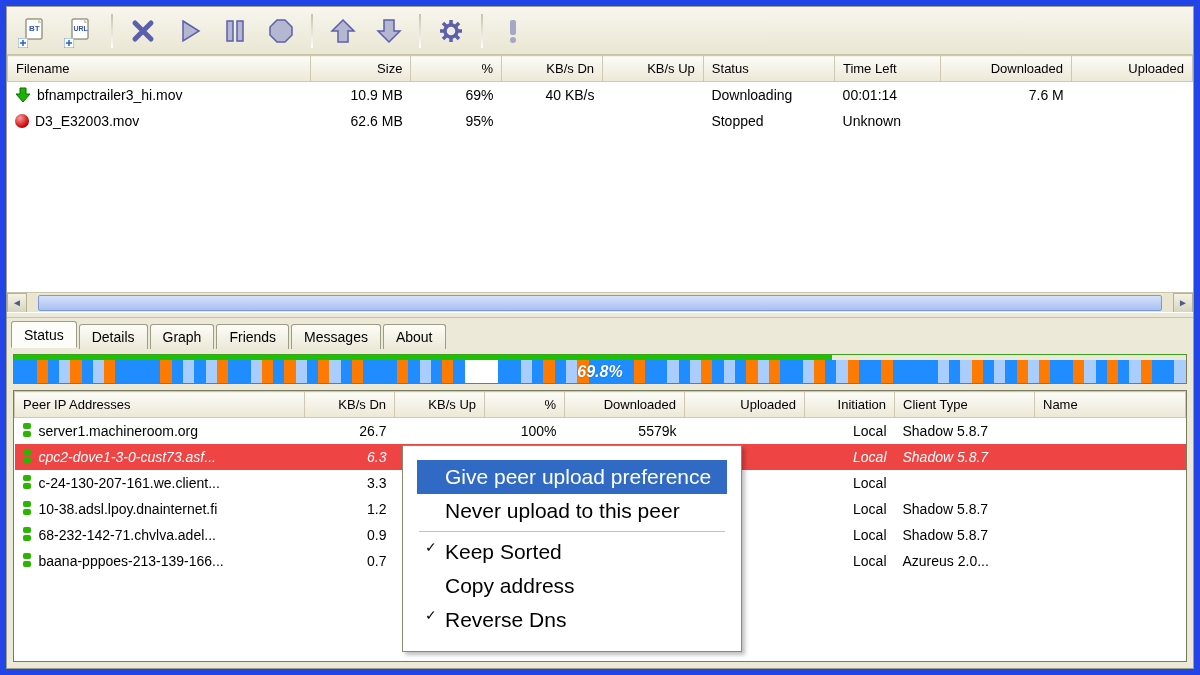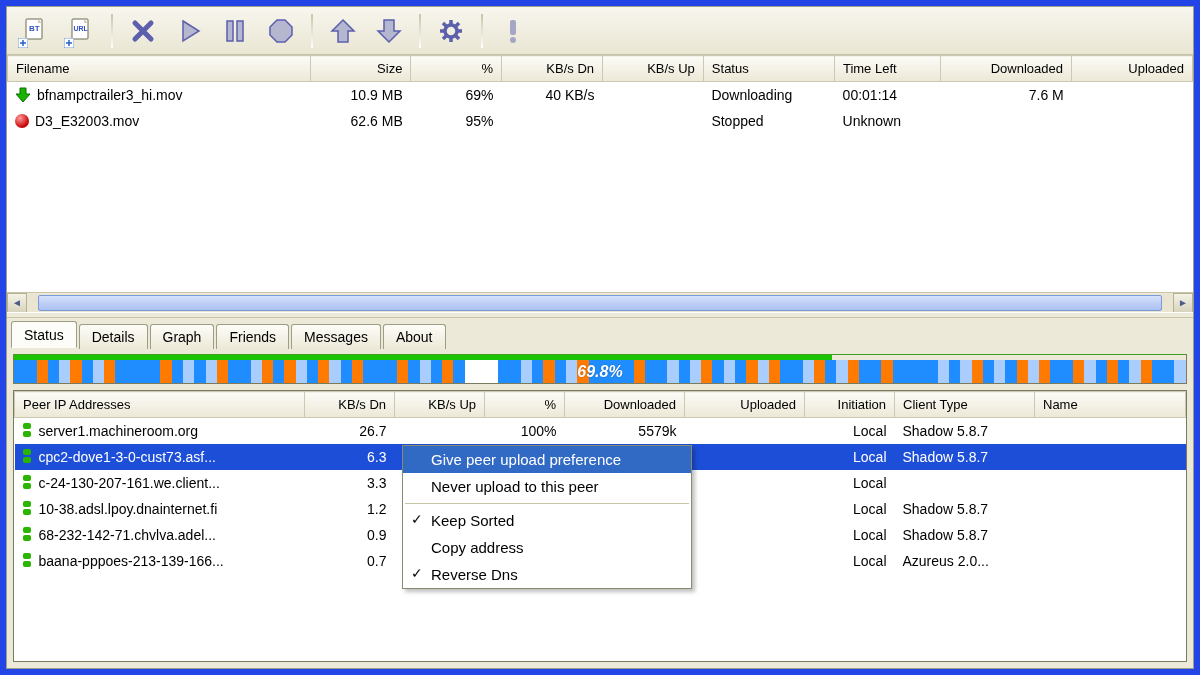--- a/index.html
+++ b/index.html
@@ -156,32 +156,32 @@
     position: absolute; top: 5px; bottom: 0; left: 0; right: 0;
     display: flex; align-items: center; justify-content: center;
     color: #fff; font-weight: bold; font-style: italic; font-size: 16px;
     text-shadow: 0 0 2px rgba(0,0,0,0.3);
   }
 
   
   .peers-wrap { margin: 4px 6px 6px 6px; background: #fff; border: 1px solid #7a7a5e; flex: 1; overflow: hidden; position: relative; }
   .peer-dot { width: 10px; height: 16px; display: inline-flex; flex-direction: column; gap: 2px; margin-right: 6px; flex-shrink: 0; }
   .peer-dot span { width: 8px; height: 6px; background: #2ab500; border-radius: 2px; display: block; }
-  tr.sel td { background: #1d4ed8; color: #fff; }
+  tr.sel td { background: #ef4444; color: #fff; font-style: italic; }
 
   
   .context-menu {
     position: absolute;
     background: #fff;
     border: 1px solid #8a8a6e;
     box-shadow: 3px 3px 4px rgba(0,0,0,0.25);
-    padding: 0;
+    padding: 14px;
     min-width: 290px;
     z-index: 50;
-    font-size: 15px;
+    font-size: 21px;
   }
   .context-menu .item {
     padding: 5px 16px 5px 28px;
     position: relative;
     cursor: pointer;
     white-space: nowrap;
   }
   .context-menu .item.sel { background: #316ac5; color: #fff; }
   .context-menu .sep { height: 1px; background: #c8c4a8; margin: 3px 2px; }
   .context-menu .check::before {

